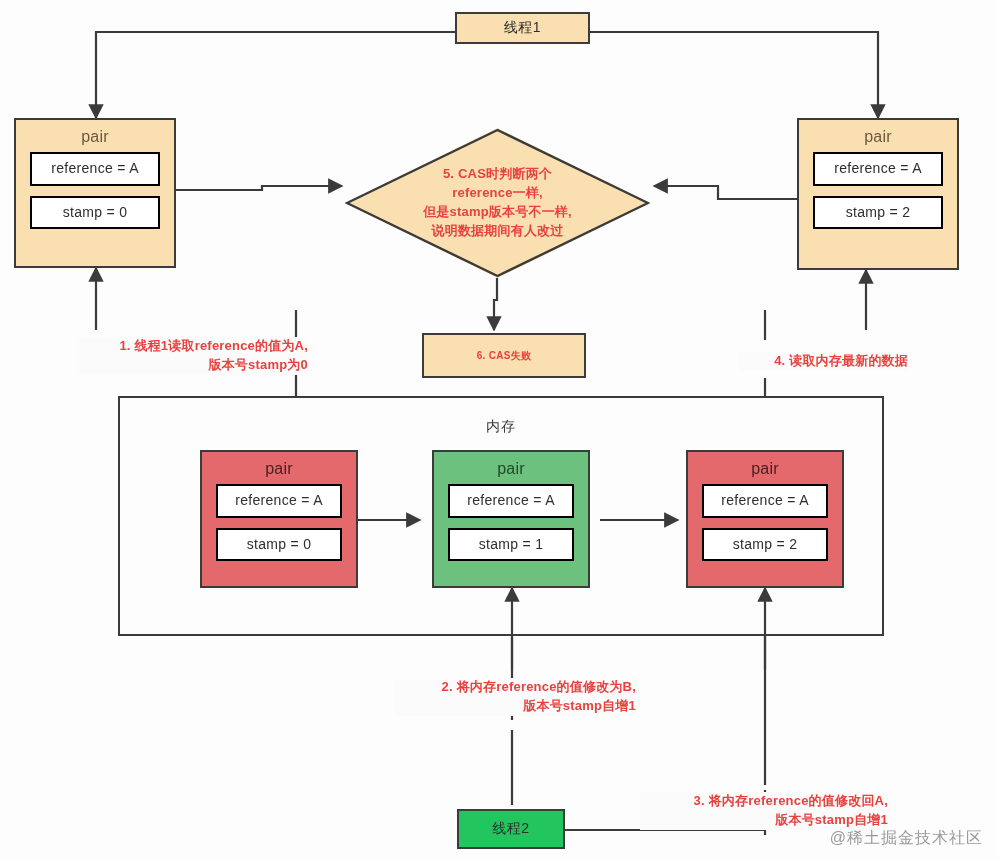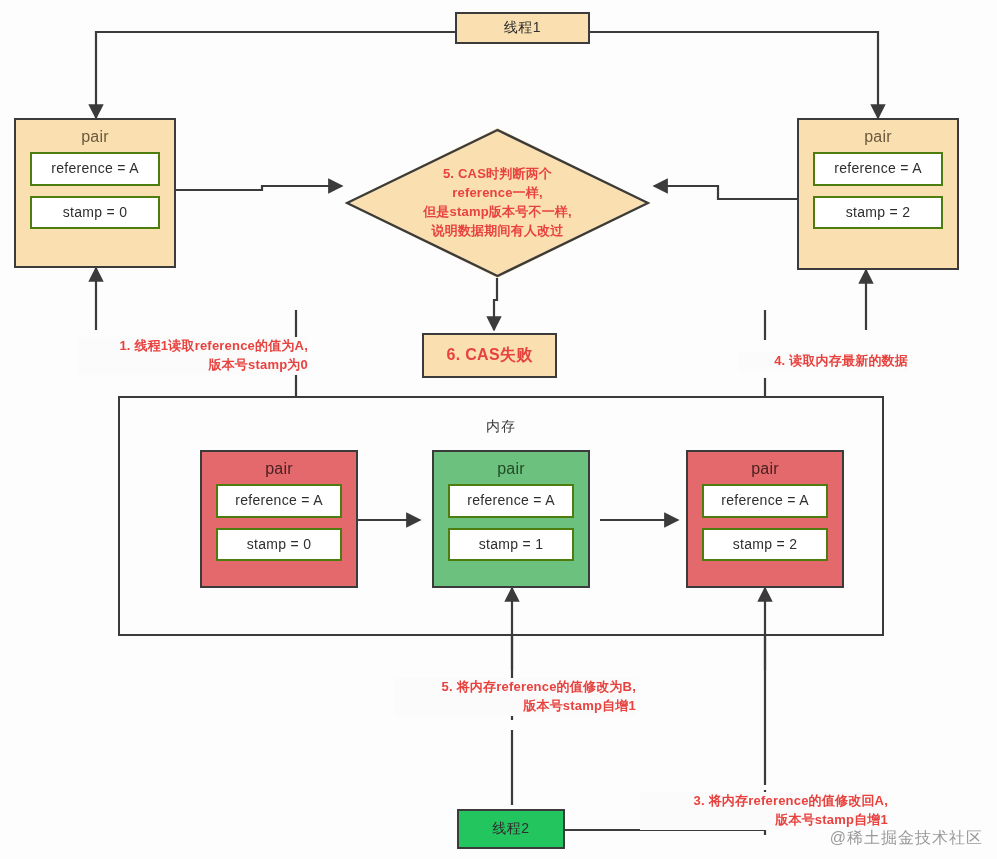--- a/index.html
+++ b/index.html
@@ -35,21 +35,21 @@
     color:#5f5244;
     line-height:1;
     margin-top:9px;
     margin-bottom:7px;
     letter-spacing:.2px;
   }
   .field{
     box-sizing:border-box;
     width:calc(100% - 28px);
     background:#ffffff;
-    border:2px solid #4d7c0f;
+    border:2px solid #000000;
     font-size:14px;
     color:#2e2e2e;
     text-align:center;
     padding:7px 0 8px 0;
     margin-bottom:10px;
     line-height:1.05;
     letter-spacing:.3px;
   }
 
   
@@ -102,28 +102,28 @@
     font-size:13px;
     line-height:1.45;
     white-space:pre-line;
     letter-spacing:.2px;
   }
 
   
   #cas-fail{
     position:absolute;
     left:422px; top:333px;
-    width:135px; height:45px;
+    width:164px; height:45px;
     box-sizing:border-box;
     background:#fadfb0;
     border:2px solid #3b3b3b;
     display:flex;align-items:center;justify-content:center;
     color:#e8423f;
     font-weight:bold;
-    font-size:16px;
+    font-size:10px;
     letter-spacing:.3px;
   }
 
   
   #memory{
     position:absolute;
     left:118px; top:396px;
     width:766px; height:240px;
     box-sizing:border-box;
     border:2px solid #3b3b3b;
@@ -267,21 +267,21 @@
     <div class="field">stamp = 2</div>
   </div>
 
   <div class="thread" id="thread2" style="left:457px;top:809px;width:108px;height:40px;">
     <span>线程2</span>
   </div>
 
   <div class="annot" style="left:78px;top:337px;width:230px;">1. 线程1读取reference的值为A,
 版本号stamp为0</div>
 
-  <div class="annot" style="left:394px;top:678px;width:242px;">5. 将内存reference的值修改为B,
+  <div class="annot" style="left:394px;top:678px;width:242px;">2. 将内存reference的值修改为B,
 版本号stamp自增1</div>
 
   <div class="annot" style="left:640px;top:792px;width:248px;">3. 将内存reference的值修改回A,
 版本号stamp自增1</div>
 
   <div class="annot" style="left:738px;top:352px;width:170px;">4. 读取内存最新的数据</div>
 
   <div id="watermark">@稀土掘金技术社区</div>
 
 </div>

